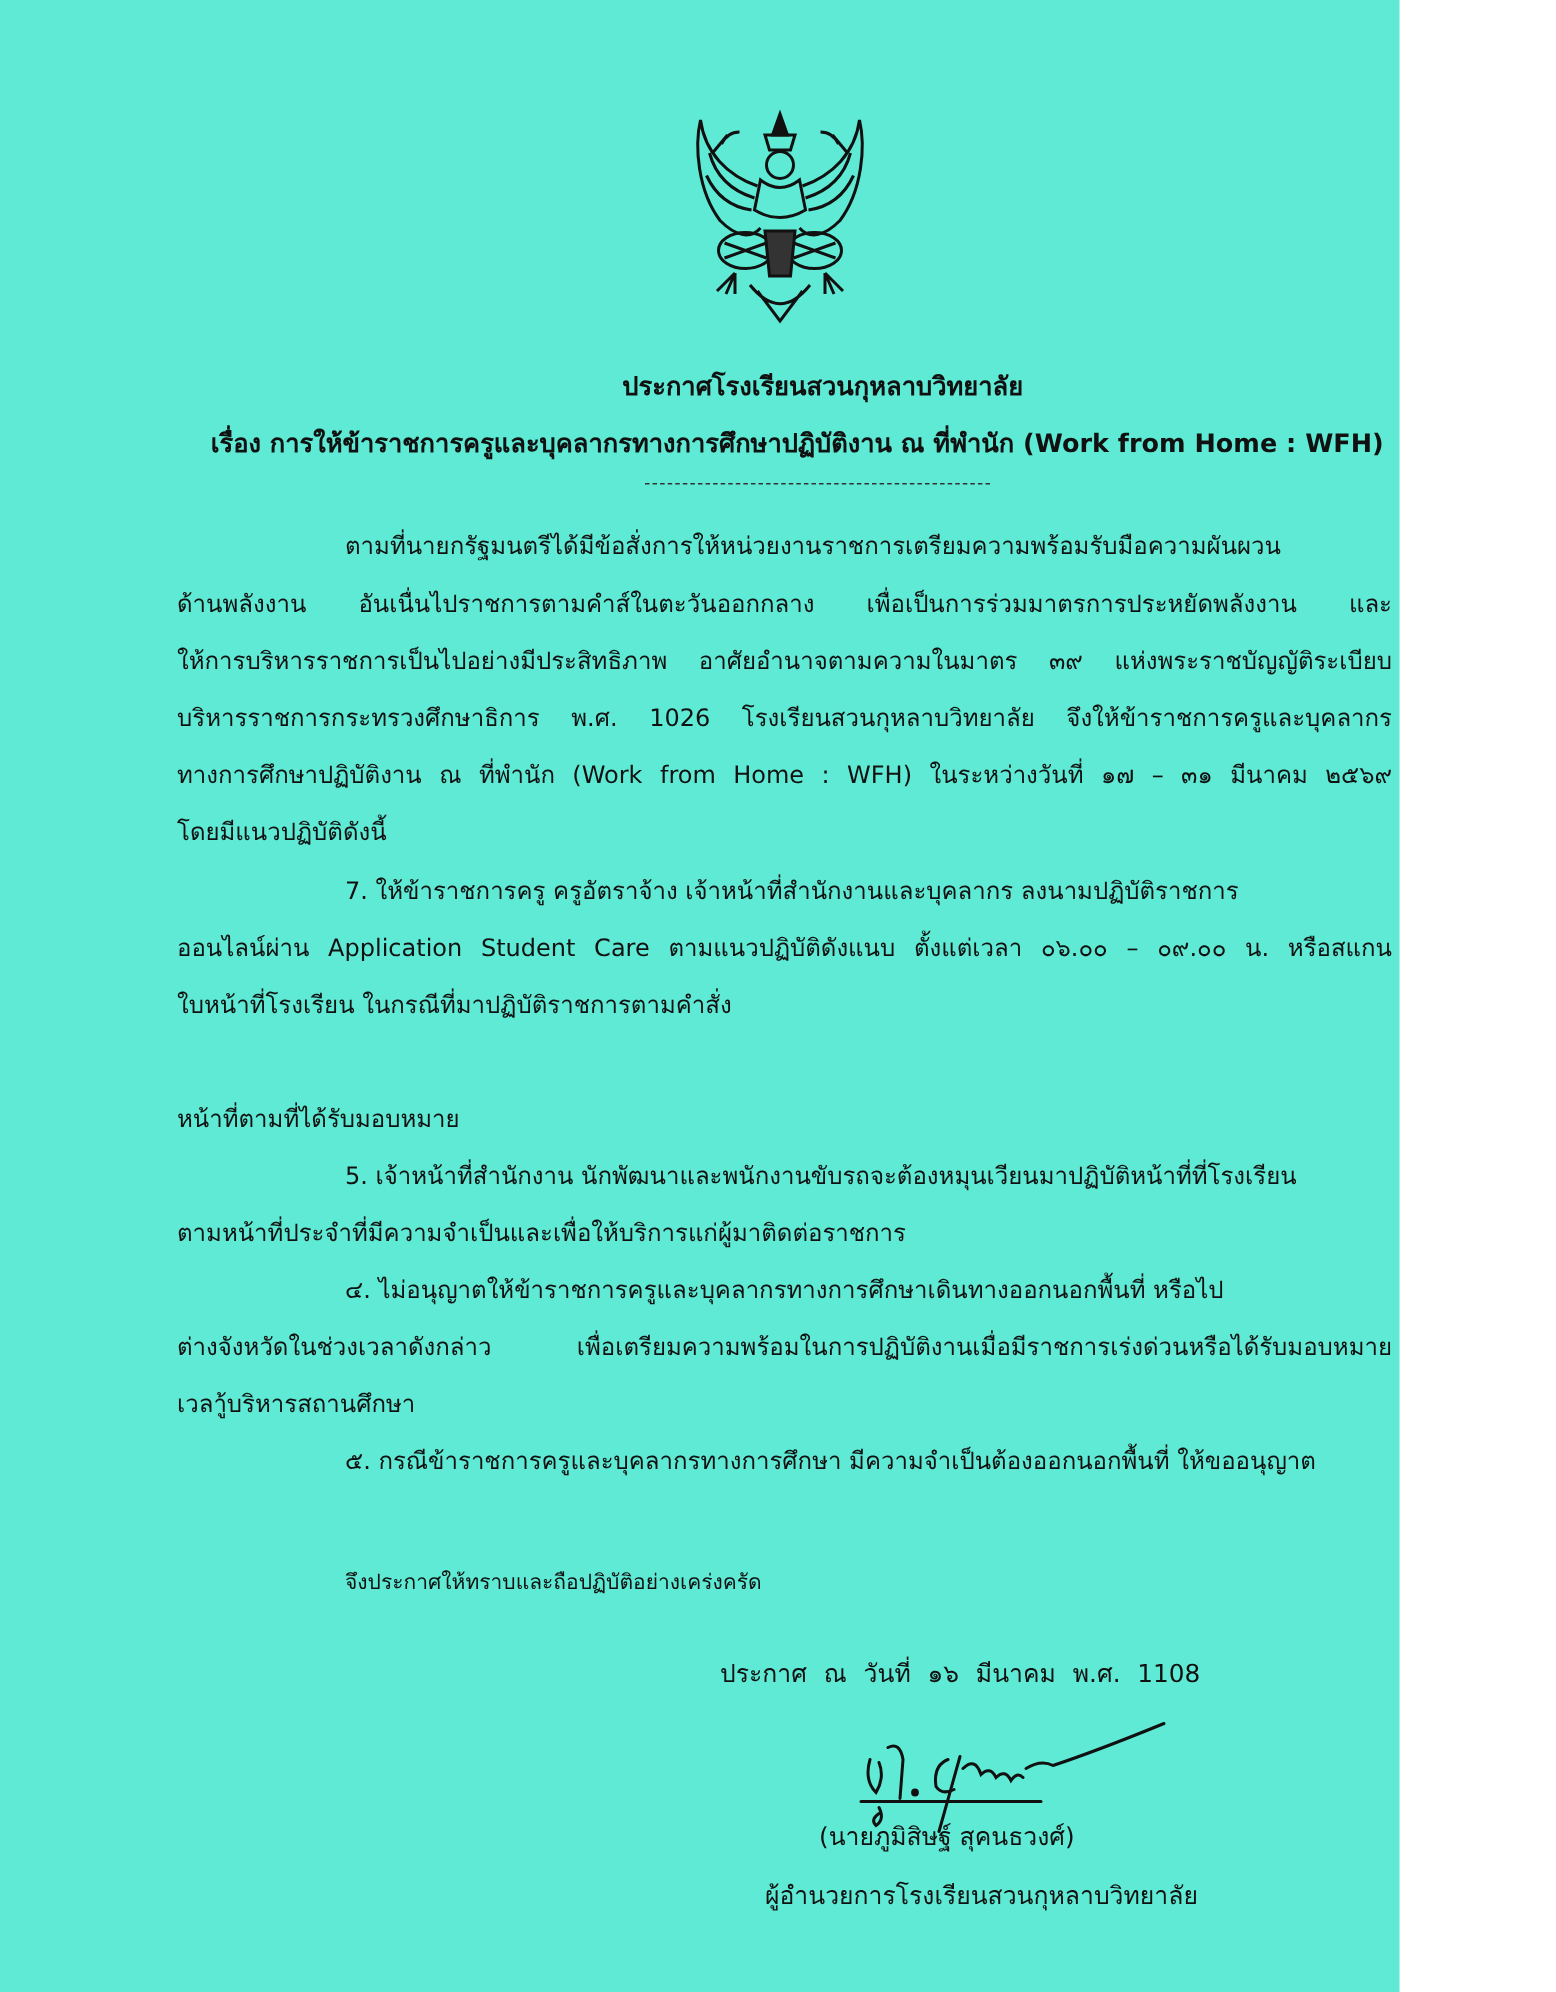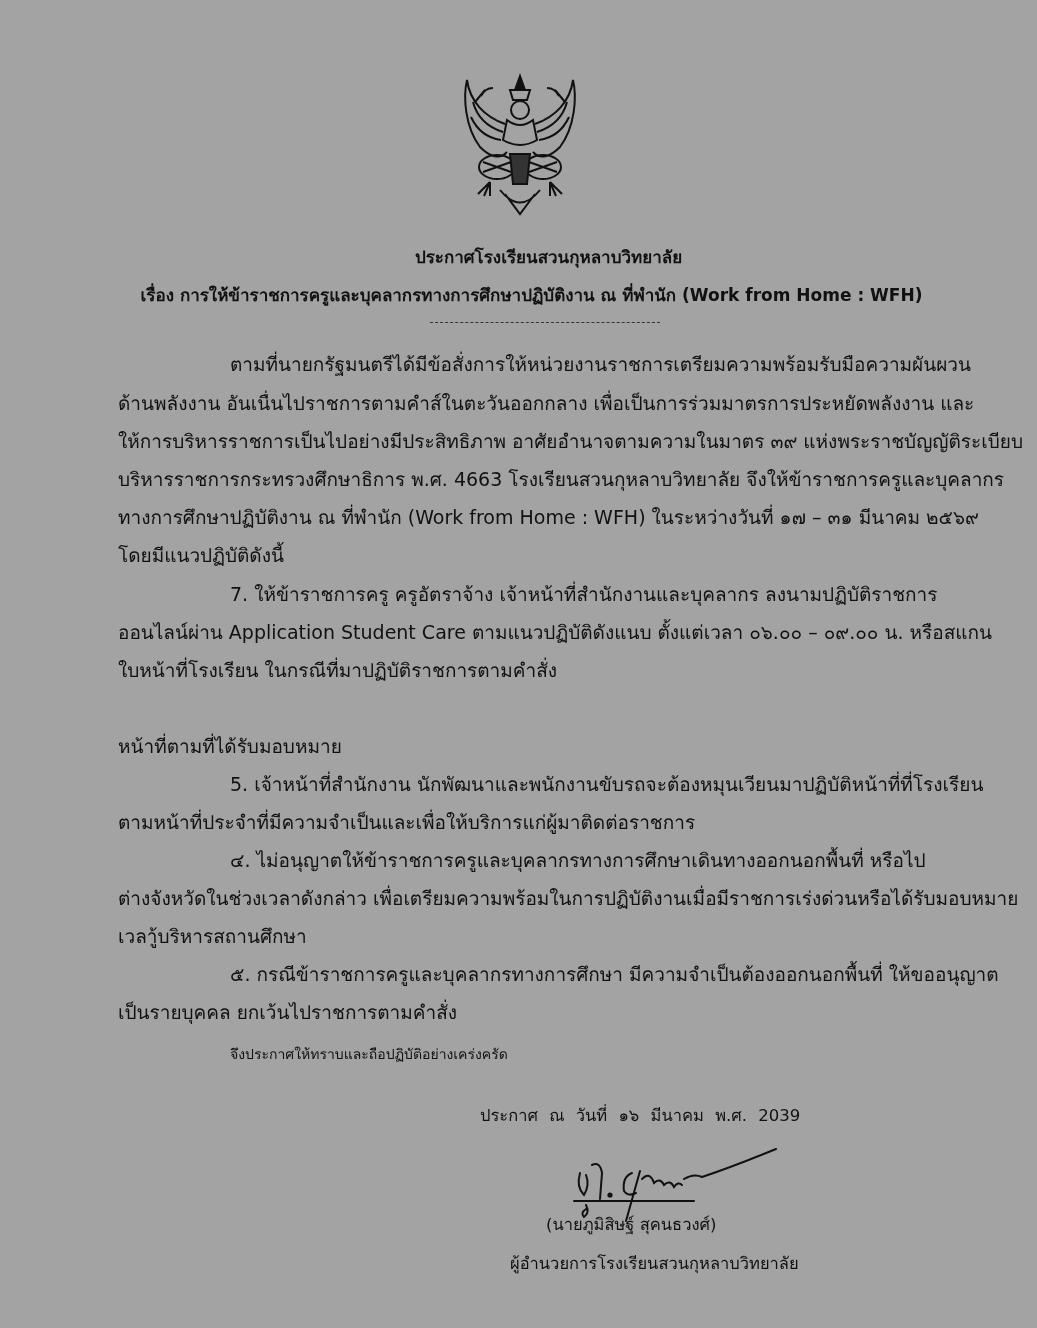--- a/index.html
+++ b/index.html
@@ -1,37 +1,37 @@
 <!DOCTYPE html>
 <html><head>
 <meta charset="utf-8">
 <style>
   html, body { margin: 0; padding: 0; background: #ffffff; }
   body {
     width: 1037px; height: 1328px; position: relative; overflow: hidden;
     font-family: "DejaVu Sans", "Liberation Sans", sans-serif;
     color: #111111;
   }
-  .page { position: absolute; left: 0; top: 0; width: 1037px; height: 1328px; background: #a3a3a3; text-decoration: underline; }
+  .page { position: absolute; left: 0; top: 0; width: 933px; height: 1328px; background: #5eead4; text-decoration: underline; }
 
   .emblem { position: absolute; left: 455px; top: 72px; width: 130px; height: 150px; }
 
   .header-title {
     position: absolute; left: 0; width: 1037px; text-align: center;
     font-weight: bold; font-size: 17px; white-space: nowrap;
   }
   .t1 { top: 243px; left: 30px; }
   .t2 { top: 281px; left: 0; padding-left: 26px; box-sizing: border-box; }
   .rule {
     position: absolute; left: 430px; width: 230px; top: 322px;
     border-top: 1px dashed #333; height: 0;
   }
 
   .line {
-    position: absolute; white-space: nowrap; font-size: 19px; line-height: 20px;
+    position: absolute; white-space: nowrap; font-size: 16px; line-height: 20px;
   }
   .justify { left: 118px; width: 810px; text-align: justify; text-align-last: justify; }
   .indent { left: 230px; }
   .plain { left: 118px; }
 
   .closing { position: absolute; left: 230px; top: 1043px; font-size: 14px; white-space: nowrap; }
   .dateline { position: absolute; left: 480px; top: 1102px; font-size: 16.5px; white-space: nowrap; word-spacing: 6px; }
   .signature { position: absolute; left: 560px; top: 1143px; width: 230px; height: 80px; }
   .signer-name { position: absolute; left: 546px; top: 1211px; font-size: 16.5px; white-space: nowrap; }
   .signer-title { position: absolute; left: 510px; top: 1250px; font-size: 16.5px; white-space: nowrap; }
@@ -72,42 +72,41 @@
     </g>
   </svg>
 
   <div class="header-title t1">ประกาศโรงเรียนสวนกุหลาบวิทยาลัย</div>
   <div class="header-title t2">เรื่อง การให้ข้าราชการครูและบุคลากรทางการศึกษาปฏิบัติงาน ณ ที่พำนัก (Work from Home : WFH)</div>
   <div class="rule"></div>
 
   <div class="line indent" style="top:354px;">ตามที่นายกรัฐมนตรีได้มีข้อสั่งการให้หน่วยงานราชการเตรียมความพร้อมรับมือความผันผวน</div>
   <div class="line justify" style="top:393px;">ด้านพลังงาน อันเนื่นไปราชการตามคำส์ในตะวันออกกลาง เพื่อเป็นการร่วมมาตรการประหยัดพลังงาน และ</div>
   <div class="line justify" style="top:431px;">ให้การบริหารราชการเป็นไปอย่างมีประสิทธิภาพ อาศัยอำนาจตามความในมาตร ๓๙ แห่งพระราชบัญญัติระเบียบ</div>
-  <div class="line justify" style="top:469px;">บริหารราชการกระทรวงศึกษาธิการ พ.ศ. 4663 โรงเรียนสวนกุหลาบวิทยาลัย จึงให้ข้าราชการครูและบุคลากร</div>
+  <div class="line justify" style="top:469px;">บริหารราชการกระทรวงศึกษาธิการ พ.ศ. 1026 โรงเรียนสวนกุหลาบวิทยาลัย จึงให้ข้าราชการครูและบุคลากร</div>
   <div class="line justify" style="top:507px;">ทางการศึกษาปฏิบัติงาน ณ ที่พำนัก (Work from Home : WFH) ในระหว่างวันที่ ๑๗ – ๓๑ มีนาคม ๒๕๖๙</div>
   <div class="line plain" style="top:545px;">โดยมีแนวปฏิบัติดังนี้</div>
 
   <div class="line indent" style="top:584px;">7. ให้ข้าราชการครู ครูอัตราจ้าง เจ้าหน้าที่สำนักงานและบุคลากร ลงนามปฏิบัติราชการ</div>
   <div class="line justify" style="top:622px;">ออนไลน์ผ่าน Application Student Care ตามแนวปฏิบัติดังแนบ ตั้งแต่เวลา ๐๖.๐๐ – ๐๙.๐๐ น. หรือสแกน</div>
   <div class="line plain" style="top:660px;">ใบหน้าที่โรงเรียน ในกรณีที่มาปฏิบัติราชการตามคำสั่ง</div>
 
   <div class="line plain" style="top:736px;">หน้าที่ตามที่ได้รับมอบหมาย</div>
 
   <div class="line indent" style="top:774px;">5. เจ้าหน้าที่สำนักงาน นักพัฒนาและพนักงานขับรถจะต้องหมุนเวียนมาปฏิบัติหน้าที่ที่โรงเรียน</div>
   <div class="line plain" style="top:812px;">ตามหน้าที่ประจำที่มีความจำเป็นและเพื่อให้บริการแก่ผู้มาติดต่อราชการ</div>
 
   <div class="line indent" style="top:850px;">๔. ไม่อนุญาตให้ข้าราชการครูและบุคลากรทางการศึกษาเดินทางออกนอกพื้นที่ หรือไป</div>
   <div class="line justify" style="top:888px;">ต่างจังหวัดในช่วงเวลาดังกล่าว เพื่อเตรียมความพร้อมในการปฏิบัติงานเมื่อมีราชการเร่งด่วนหรือได้รับมอบหมาย</div>
   <div class="line plain" style="top:926px;">เวลาู้บริหารสถานศึกษา</div>
 
   <div class="line indent" style="top:964px;">๕. กรณีข้าราชการครูและบุคลากรทางการศึกษา มีความจำเป็นต้องออกนอกพื้นที่ ให้ขออนุญาต</div>
-  <div class="line plain" style="top:1002px;">เป็นรายบุคคล ยกเว้นไปราชการตามคำสั่ง</div>
 
   <div class="closing">จึงประกาศให้ทราบและถือปฏิบัติอย่างเคร่งครัด</div>
-  <div class="dateline">ประกาศ ณ วันที่ ๑๖ มีนาคม พ.ศ. 2039</div>
+  <div class="dateline">ประกาศ ณ วันที่ ๑๖ มีนาคม พ.ศ. 1108</div>
 
   <svg class="signature" viewBox="0 0 230 80">
     <g fill="none" stroke="#111" stroke-width="2" stroke-linecap="round">
       <path d="M20 30 q-4 14 4 22 q6 -10 2 -20"></path>
       <path d="M32 22 q8 -4 10 8 l-2 26"></path>
       <circle cx="50" cy="52" r="1.6" fill="#111"></circle>
       <path d="M72 30 q-10 4 -8 18 q4 6 12 2"></path>
       <path d="M80 28 l-14 50"></path>
       <path d="M82 36 q8 -8 12 4 q6 -6 10 2 q6 -6 10 2 q4 -6 8 -2"></path>
       <path d="M124 36 q10 -6 18 -2 q30 -10 74 -28"></path>

